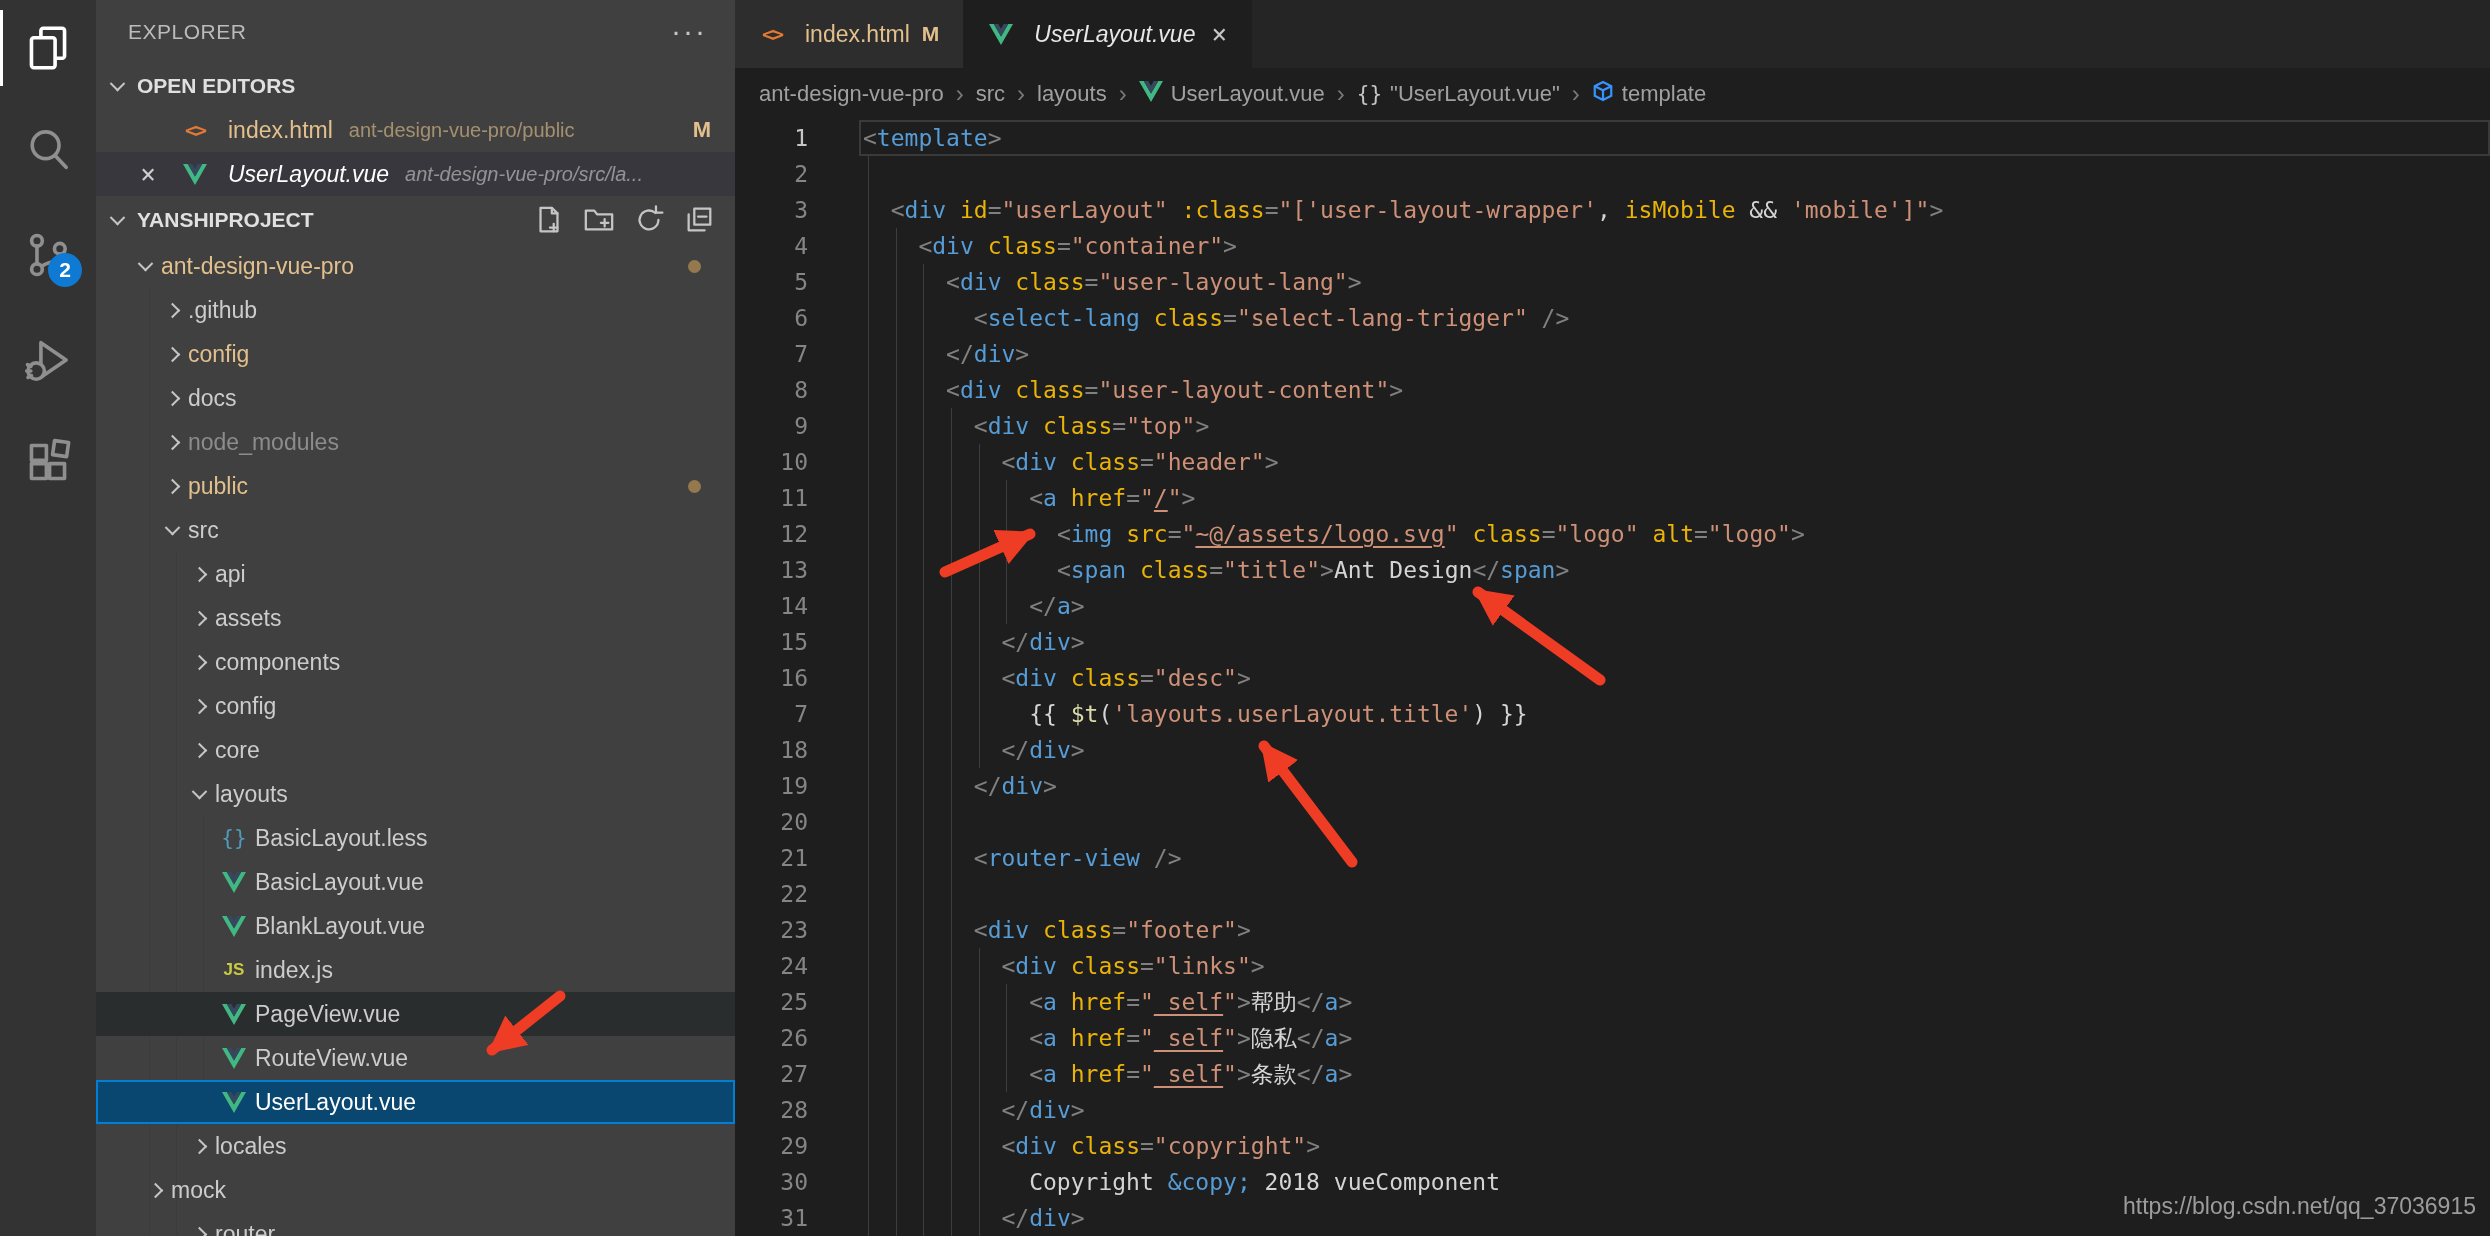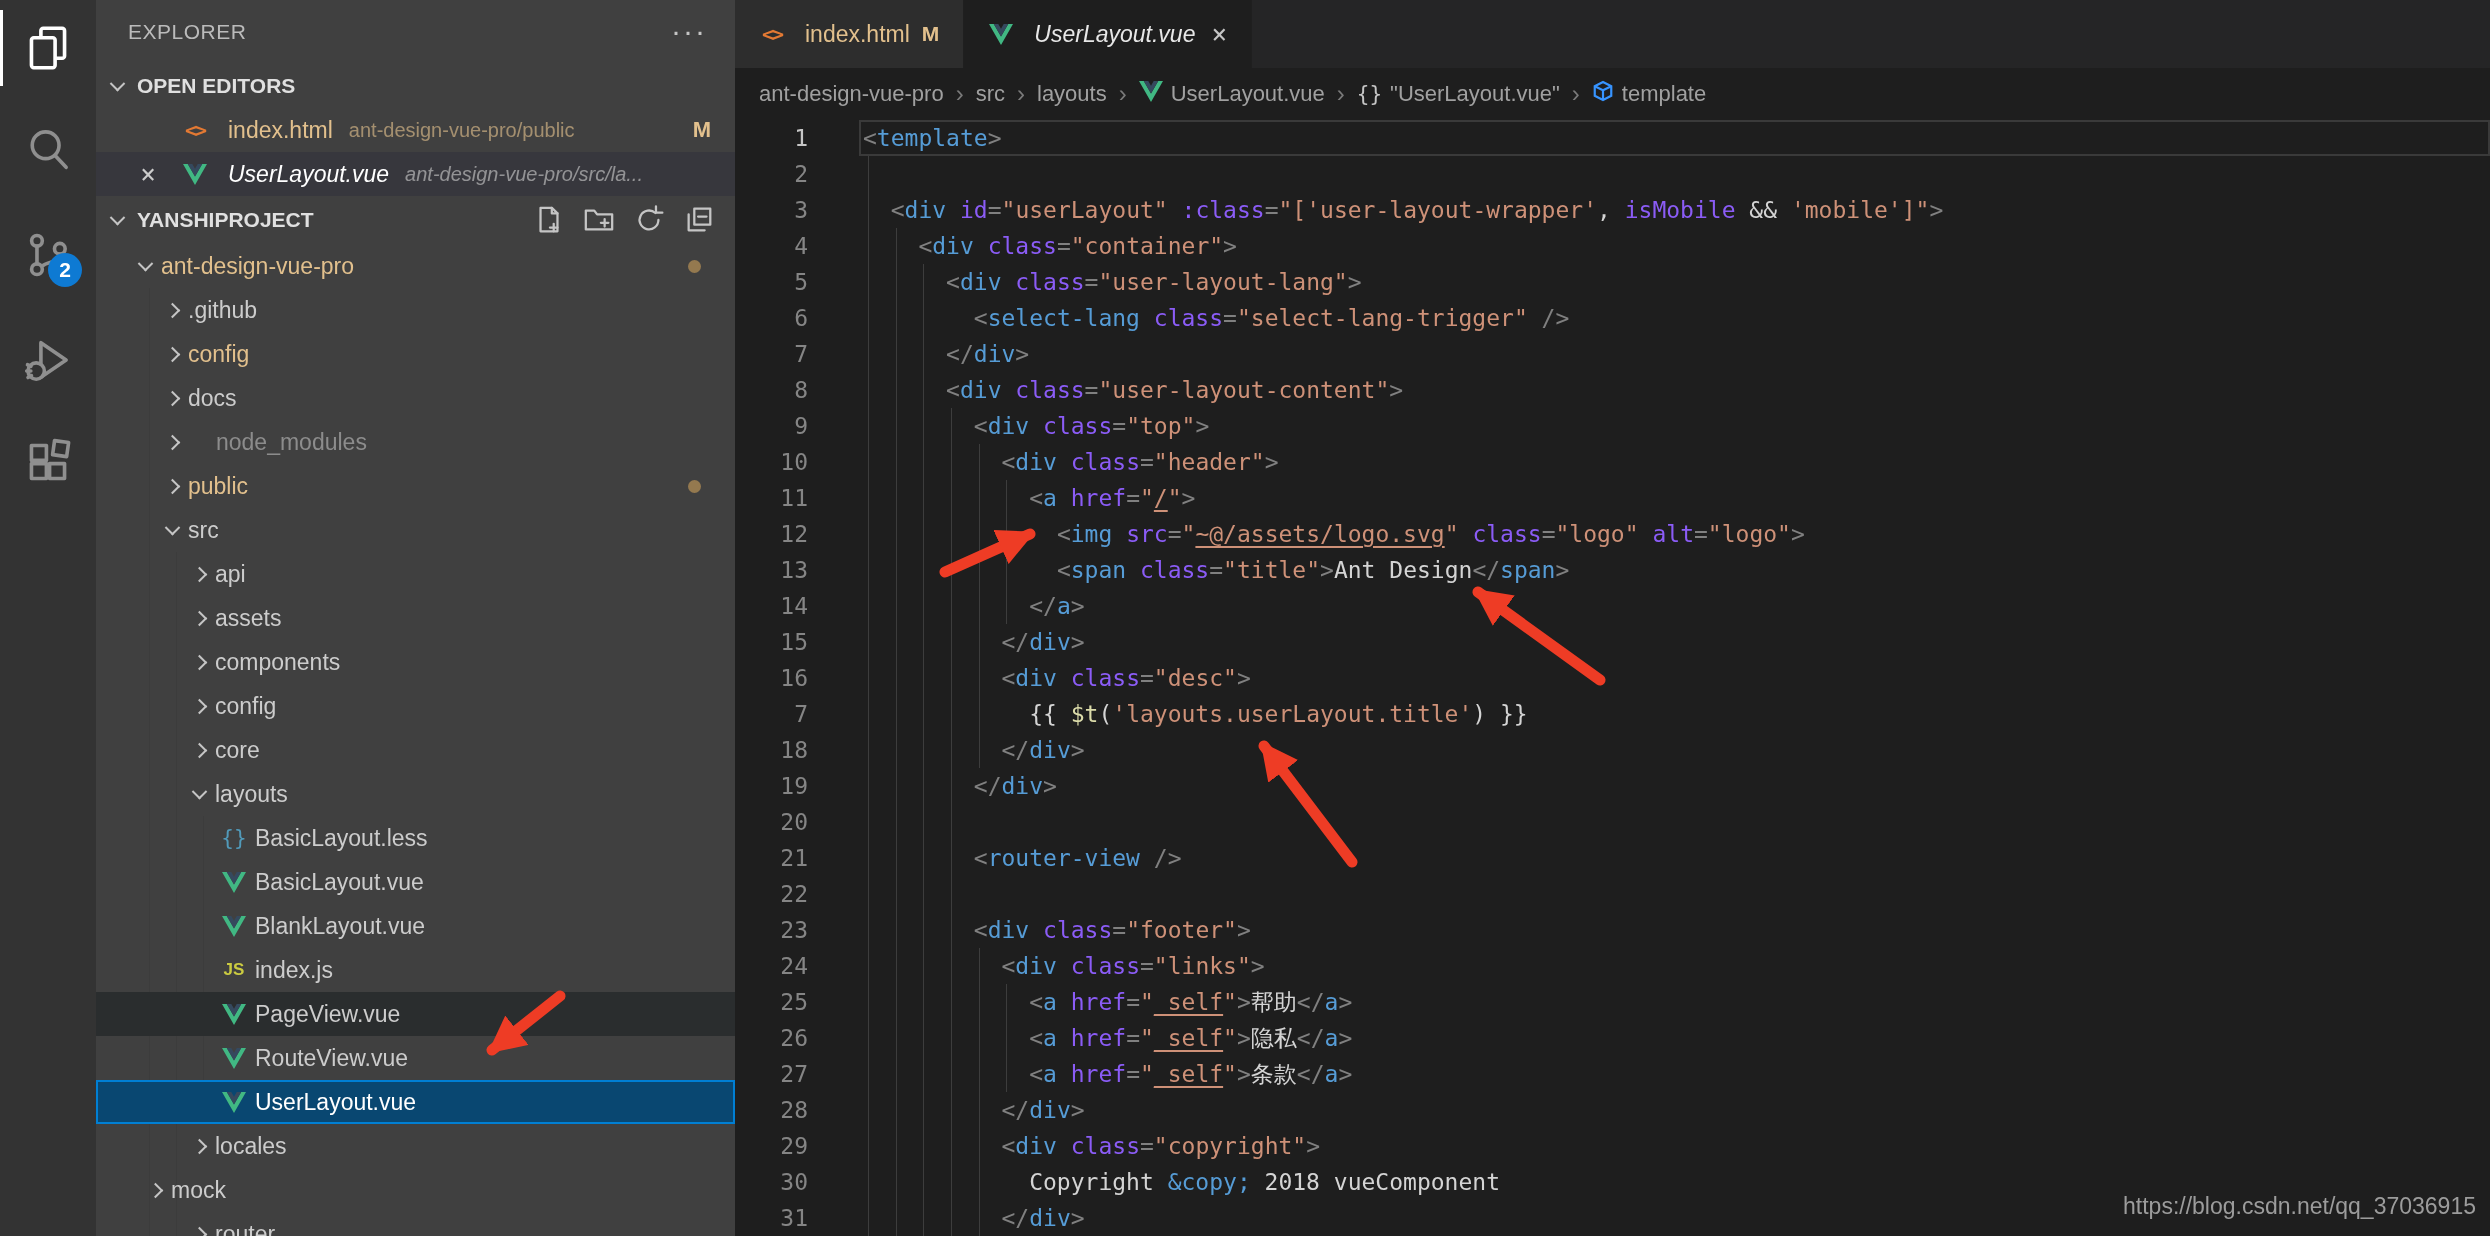--- a/index.html
+++ b/index.html
@@ -31,21 +31,21 @@
 
   .oe-rows { position:absolute; left:0; top:108px; width:100%; }
   .oe-row { position:relative; height:44px; display:flex; align-items:center; padding-left:86px; font-size:23px; cursor:pointer; white-space:nowrap; }
   .oe-row.active { background:#37373d; }
   .oe-close { position:absolute; left:38px; top:8px; width:28px; height:28px; color:#cccccc; font-size:26px; line-height:28px; text-align:center; cursor:pointer; font-family:"DejaVu Sans Mono", monospace; }
   .oe-name { margin-left:12px; }
   .oe-desc { margin-left:16px; font-size:20px; opacity:.62; }
   .oe-badge { position:absolute; right:24px; font-size:22px; font-weight:700; color:#e2c08d; }
   .preview-italic { font-style:italic; }
   .c-mod { color:#e2c08d; }
-  .c-ign { color:#8c8c8c;margin-left:28px; }
+  .c-ign { color:#8c8c8c; }
   .c-def { color:#cccccc; }
   .c-active { color:#ffffff; }
 
   .tree { position:absolute; left:0; top:244px; width:100%; bottom:0; }
   .tree-guide { position:absolute; width:1px; background:#3c3c3c; z-index:0; }
   .tree-row { position:relative; height:44px; display:flex; align-items:center; font-size:23px; cursor:pointer; white-space:nowrap; z-index:1; }
   .tree-row.hover { background:#2a2d2e; }
   .tree-row.selected { background:#094771; box-shadow:inset 0 0 0 2px #007fd4; color:#fff; }
   .tree-row .chev { margin:0 10px 0 0; }
   .file-ic { width:26px; margin-right:8px; display:inline-flex; justify-content:center; flex:none; font-weight:700; }
@@ -72,21 +72,21 @@
   .bc-braces { color:#c5c5c5; font-family:"DejaVu Sans Mono", monospace; font-size:21px; }
   .bc-sym { width:22px; height:22px; stroke:#3794ff; fill:none; stroke-width:1.6; }
 
   .code-wrap { position:absolute; left:0; top:120px; right:0; bottom:0; font-family:"DejaVu Sans Mono", monospace; font-size:23px; }
   .cur-line { position:absolute; left:124px; right:0; top:0; height:36px; border:2px solid #3a3a3a; z-index:0; }
   .iguide { position:absolute; width:1px; background:#3d3d3d; z-index:0; }
   .code-line { position:relative; height:36px; display:flex; line-height:36px; z-index:1; }
   .ln { width:95px; flex:none; text-align:right; padding-right:22px; color:#858585; }
   .ln.cur { color:#c6c6c6; }
   .ct { white-space:pre; margin-left:33px; }
-  .tk-g{color:#808080} .tk-t{color:#569cd6} .tk-a{color:#8b5cf6}
+  .tk-g{color:#808080} .tk-t{color:#569cd6} .tk-a{color:#eab308}
   .tk-s{color:#ce9178} .tk-w{color:#d4d4d4} .tk-f{color:#dcdcaa}
   .tk-sl{color:#ce9178; text-decoration:underline; text-underline-offset:4px;}
 
   .arrows { position:absolute; inset:0; width:2490px; height:1236px; pointer-events:none; z-index:20; }
   .watermark { position:absolute; right:14px; bottom:16px; font-size:23px; color:#9c9c9c; z-index:21; }
 </style>
 </head>
 <body>
 
 <div class="app">

